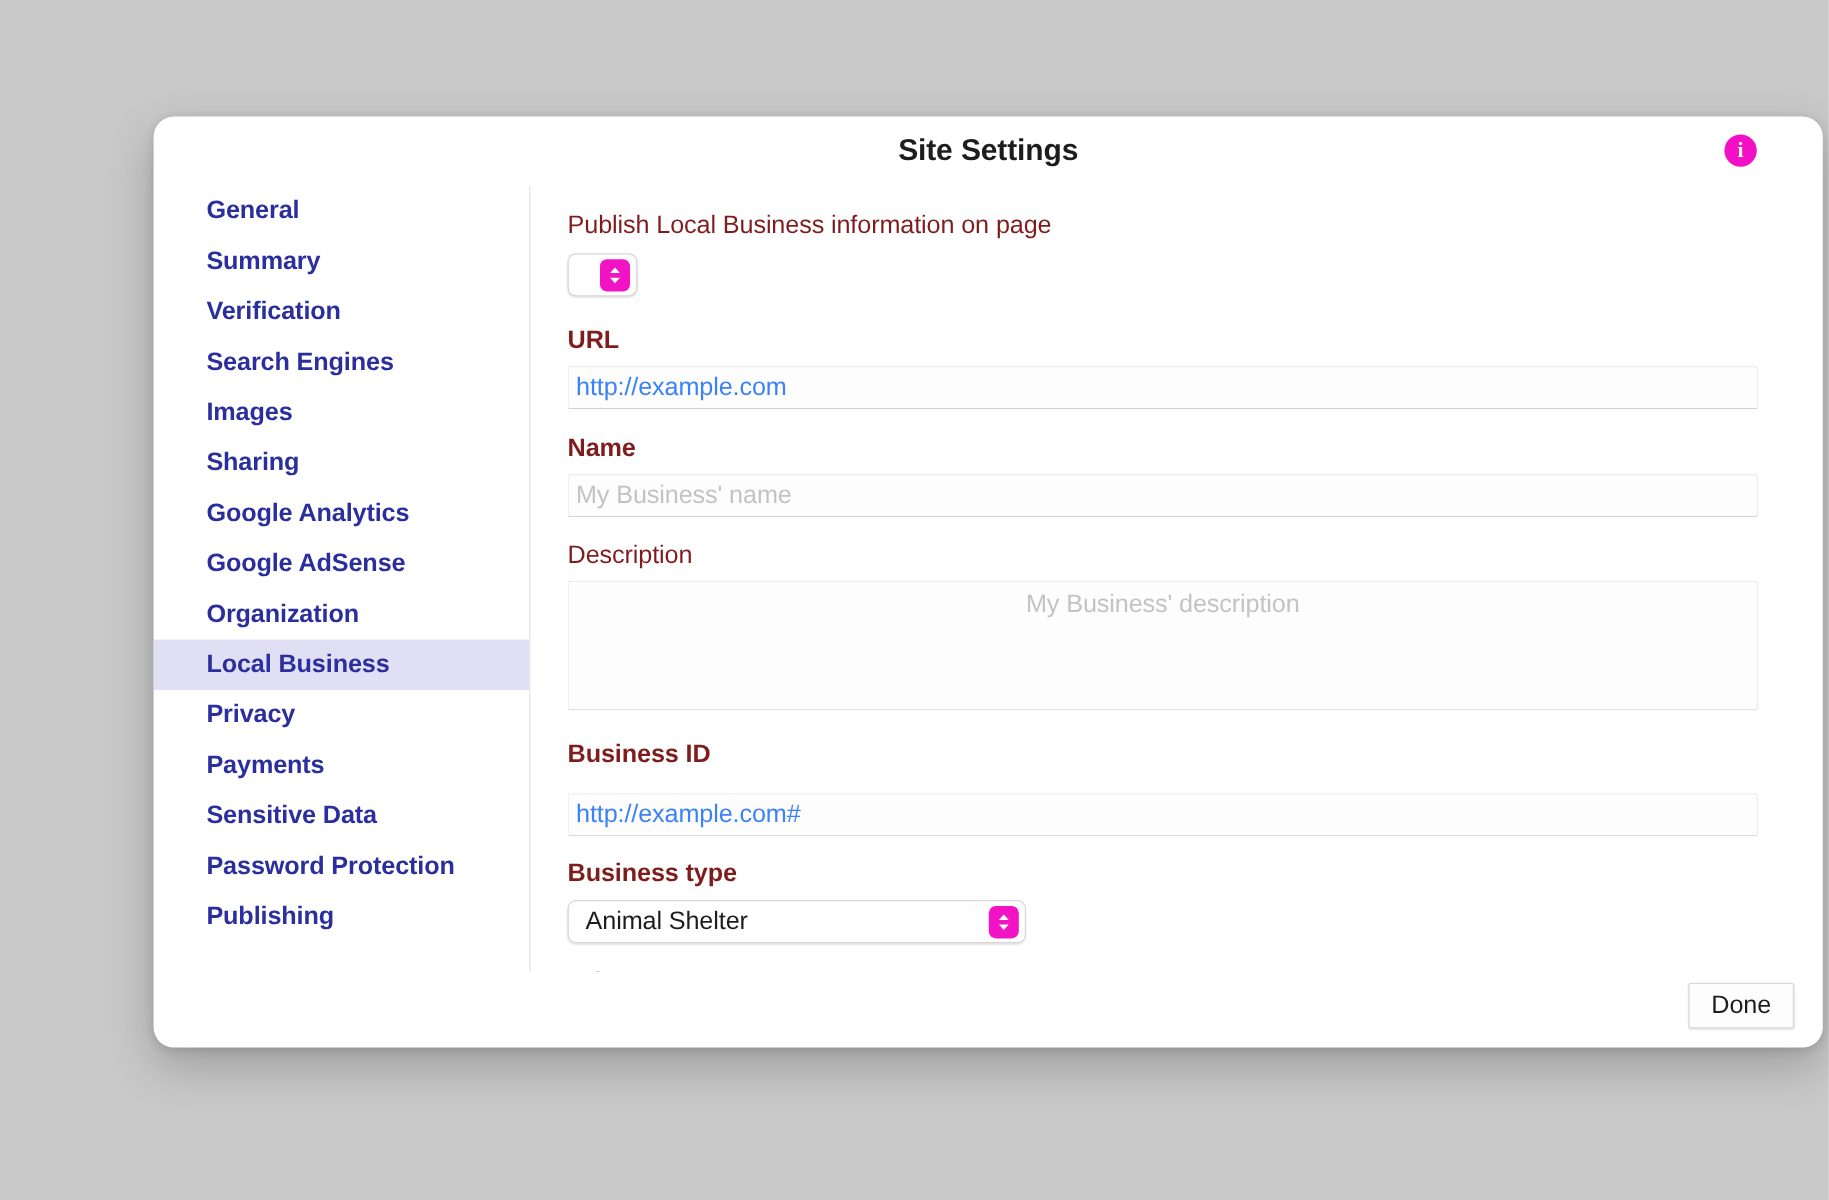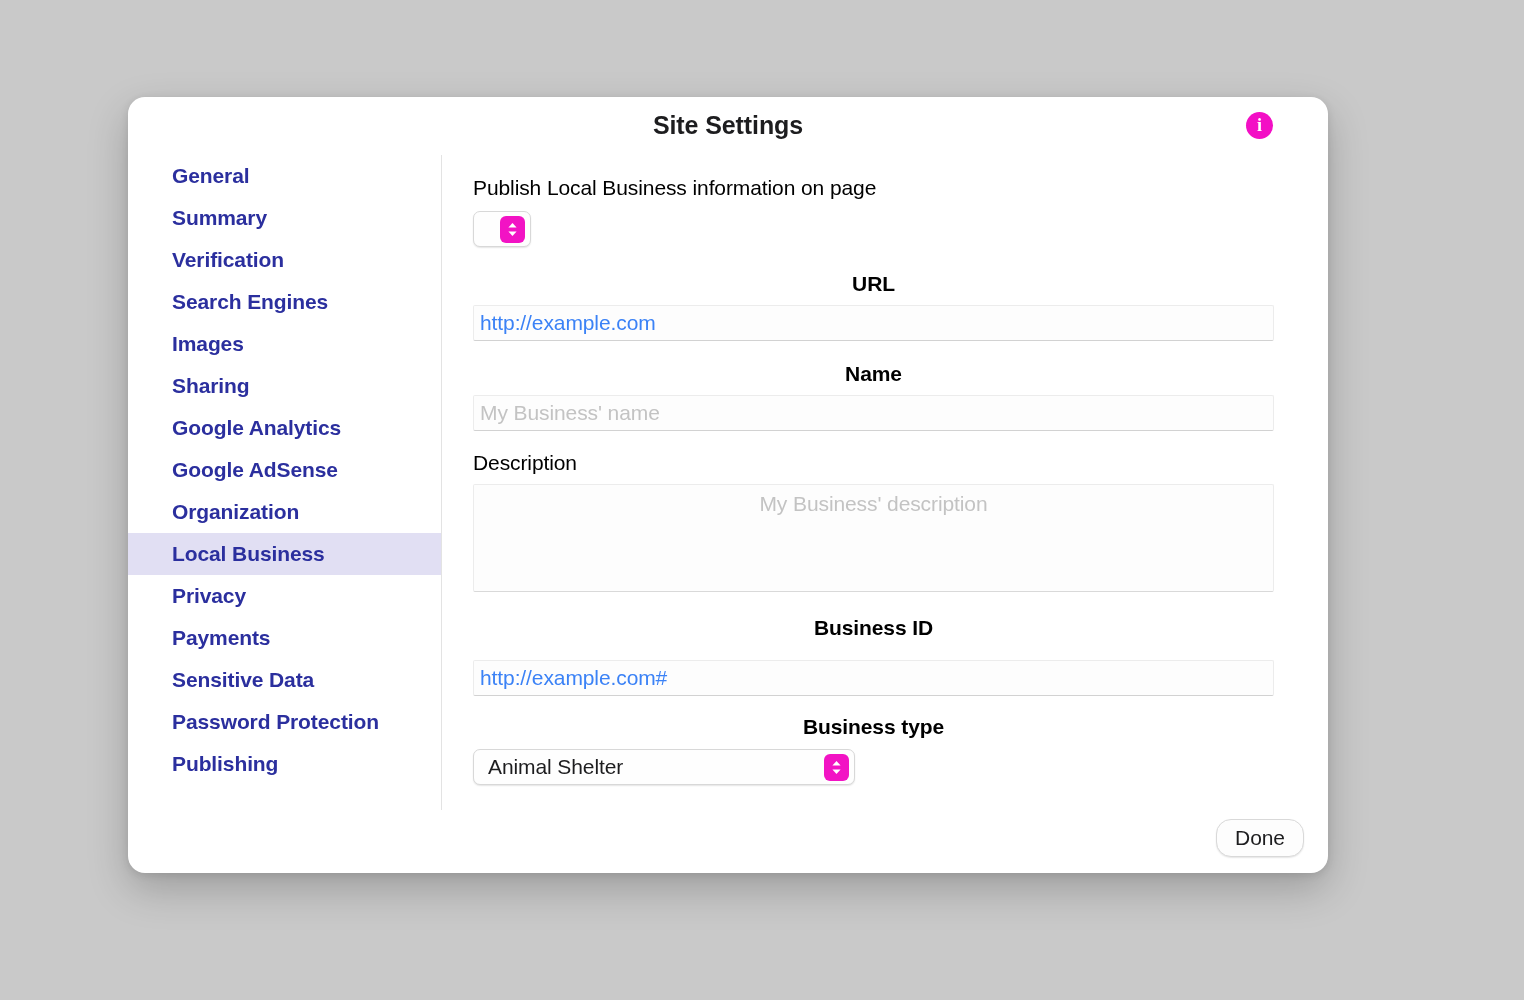--- a/index.html
+++ b/index.html
@@ -11,21 +11,21 @@
   body {
     background: #c9c9c9;
     font-family: "Liberation Sans", sans-serif;
     -webkit-font-smoothing: antialiased;
   }
 
   
   #dialog {
     position: absolute;
     left: 128px; top: 97px;
-    width: 1200px; height: 776px;
+    width: 1391px; height: 776px;
     background: #ffffff;
     border-radius: 17px;
     box-shadow: 0 16px 40px rgba(0,0,0,0.22), 0 2px 8px rgba(0,0,0,0.10);
     overflow: hidden;
   }
 
   #dialog-title {
     position: absolute;
     left: 0; top: 0;
     width: 100%;
@@ -73,25 +73,25 @@
     position: absolute;
     left: 314px; top: 58px;
     right: 0;
     height: 655px;
     padding: 0 54px 0 31px;
     overflow: hidden;
   }
 
   .field-label {
     font-size: 21px;
-    color: #000000;
+    color: #7f1d1d;
     letter-spacing: -0.1px;
     line-height: 1;
   }
-  .field-label.bold { font-weight: bold; text-align: center; }
+  .field-label.bold { font-weight: bold; }
 
   
   .popup {
     display: inline-flex;
     align-items: center;
     justify-content: space-between;
     height: 36px;
     background: #fefefe;
     border: 1px solid #d8d8d8;
     border-radius: 7px;
@@ -173,21 +173,21 @@
     position: absolute;
     left: 0; right: 0; bottom: 0;
     height: 63px;
   }
   #done-button {
     position: absolute;
     right: 24px; top: 9px;
     width: 88px; height: 38px;
     background: #fdfdfd;
     border: 1px solid #d9d9d9;
-    border-radius: 15px;
+    border-radius: 2px;
     box-shadow: 0 1px 1.5px rgba(0,0,0,0.10);
     font-size: 21px;
     font-family: "Liberation Sans", sans-serif;
     color: #1d1d1f;
     letter-spacing: -0.1px;
     cursor: default;
   }
 
   .row { margin-bottom: 0; }
 </style>

